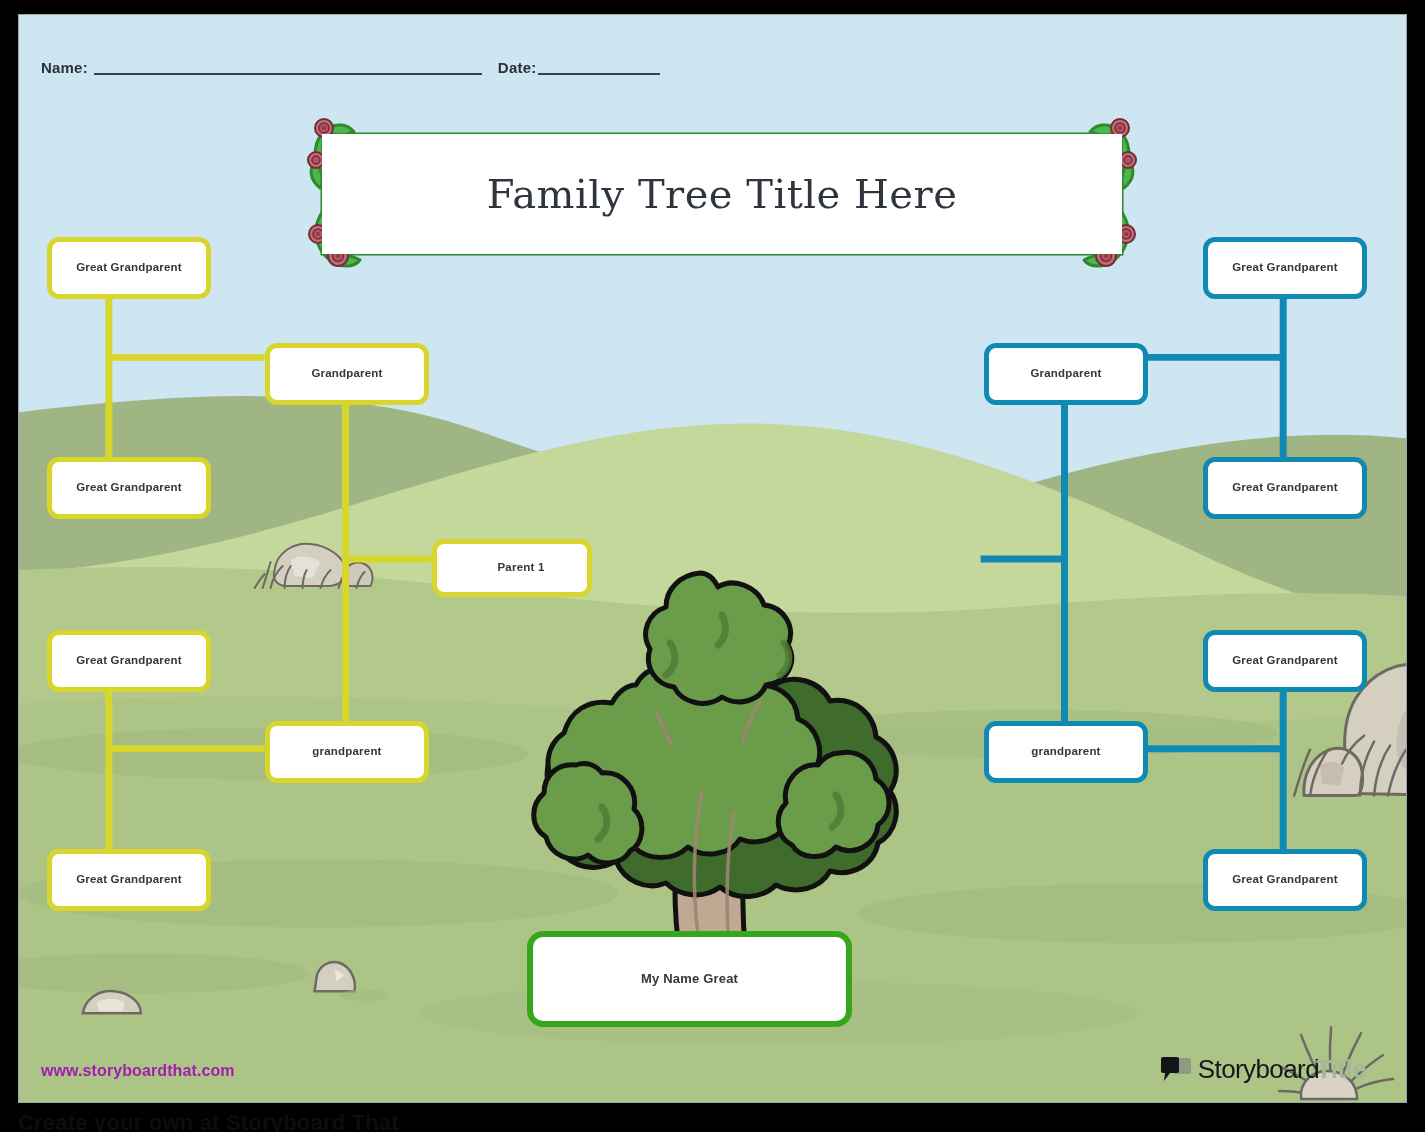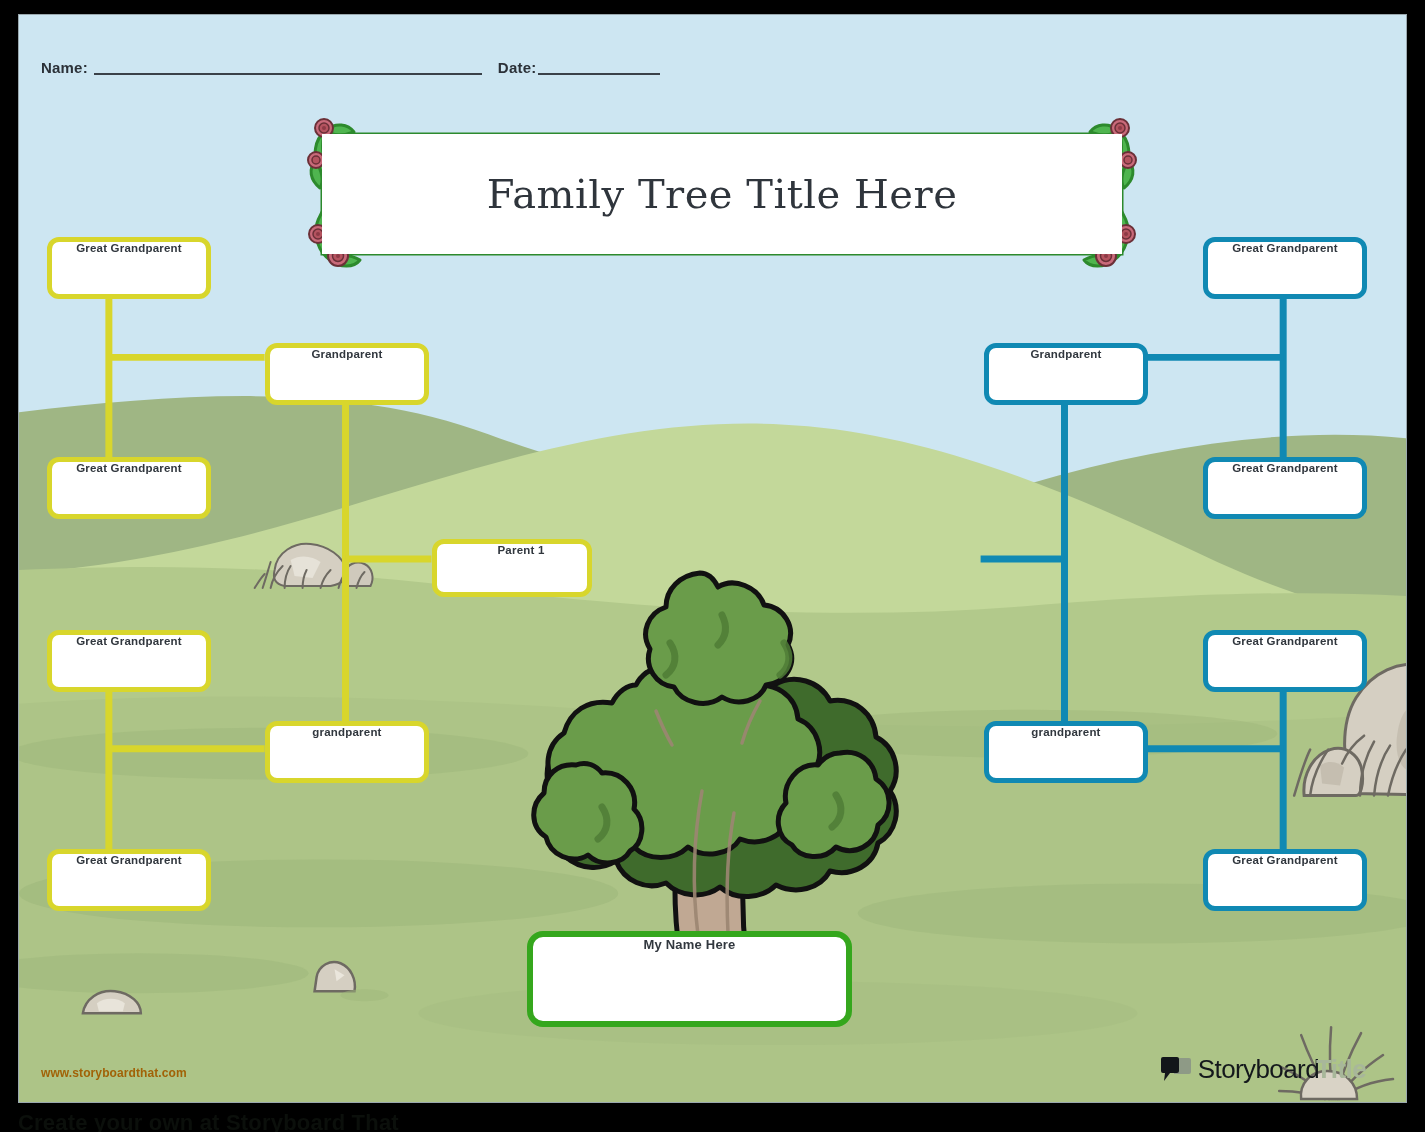--- a/index.html
+++ b/index.html
@@ -81,41 +81,41 @@
 
   
   #tree { position: absolute; left: 465px; top: 480px; width: 470px; height: 470px; z-index: 25; }
   #tree svg { display:block; width:100%; height:100%; }
 
   
   .node {
     position: absolute;
     background: #ffffff;
     border-radius: 12px;
-    display: flex; align-items: flex-start; justify-content: center;
+    display: flex; align-items: center; justify-content: center;
     text-align: center;
     z-index: 30;
   }
   .node span {
     font-size: 11.5px;
     font-weight: bold;
     color: #31373e;
     letter-spacing: .2px;
     line-height: 1.2;
     padding: 0 8px;
   }
   .node.yellow { border: 5px solid #d8d62c; }
   .node.blue   { border: 5px solid #1089b3; }
   .node.green  { border: 6px solid #35a71d; border-radius: 16px; }
   .node.green span { font-size: 13px; }
 
   
   #footer-url {
     position: absolute; left: 22px; bottom: 22px;
-    font-size: 12px; font-weight: bold; color: #a16207;
+    font-size: 16px; font-weight: bold; color: #a21caf;
     z-index: 40;
     letter-spacing: .1px;
   }
   #brand {
     position: absolute; right: 40px; bottom: 18px;
     display: flex; align-items: center; gap: 7px;
     z-index: 40;
   }
   #brand .logo-mark { display:block; }
   #brand .brand-main {
@@ -463,21 +463,21 @@
 
     <div class="node blue" style="left:965px; top:328px; width:164px; height:62px;">
       <span>Grandparent</span>
     </div>
     <div class="node blue" style="left:965px; top:706px; width:164px; height:62px;">
       <span>grandparent</span>
     </div>
 
 
     <div class="node green" style="left:508px; top:916px; width:325px; height:96px;">
-      <span>My Name Here</span>
+      <span>My Name Great</span>
     </div>
 
     <div id="footer-url">www.storyboardthat.com</div>
 
     <div id="brand">
       <svg class="logo-mark" width="30" height="30" viewBox="0 0 30 30" xmlns="http://www.w3.org/2000/svg">
         <path d="M13,4 H28 A2,2 0 0 1 30,6 V18 A2,2 0 0 1 28,20 H13 Z" fill="#8e9a86"></path>
         <path d="M2,3 H16 A2,2 0 0 1 18,5 V17 A2,2 0 0 1 16,19 H9 L3,27 L4,19 H2 A2,2 0 0 1 0,17 V5 A2,2 0 0 1 2,3 Z" fill="#12161a"></path>
       </svg>
       <div class="brand-words">

